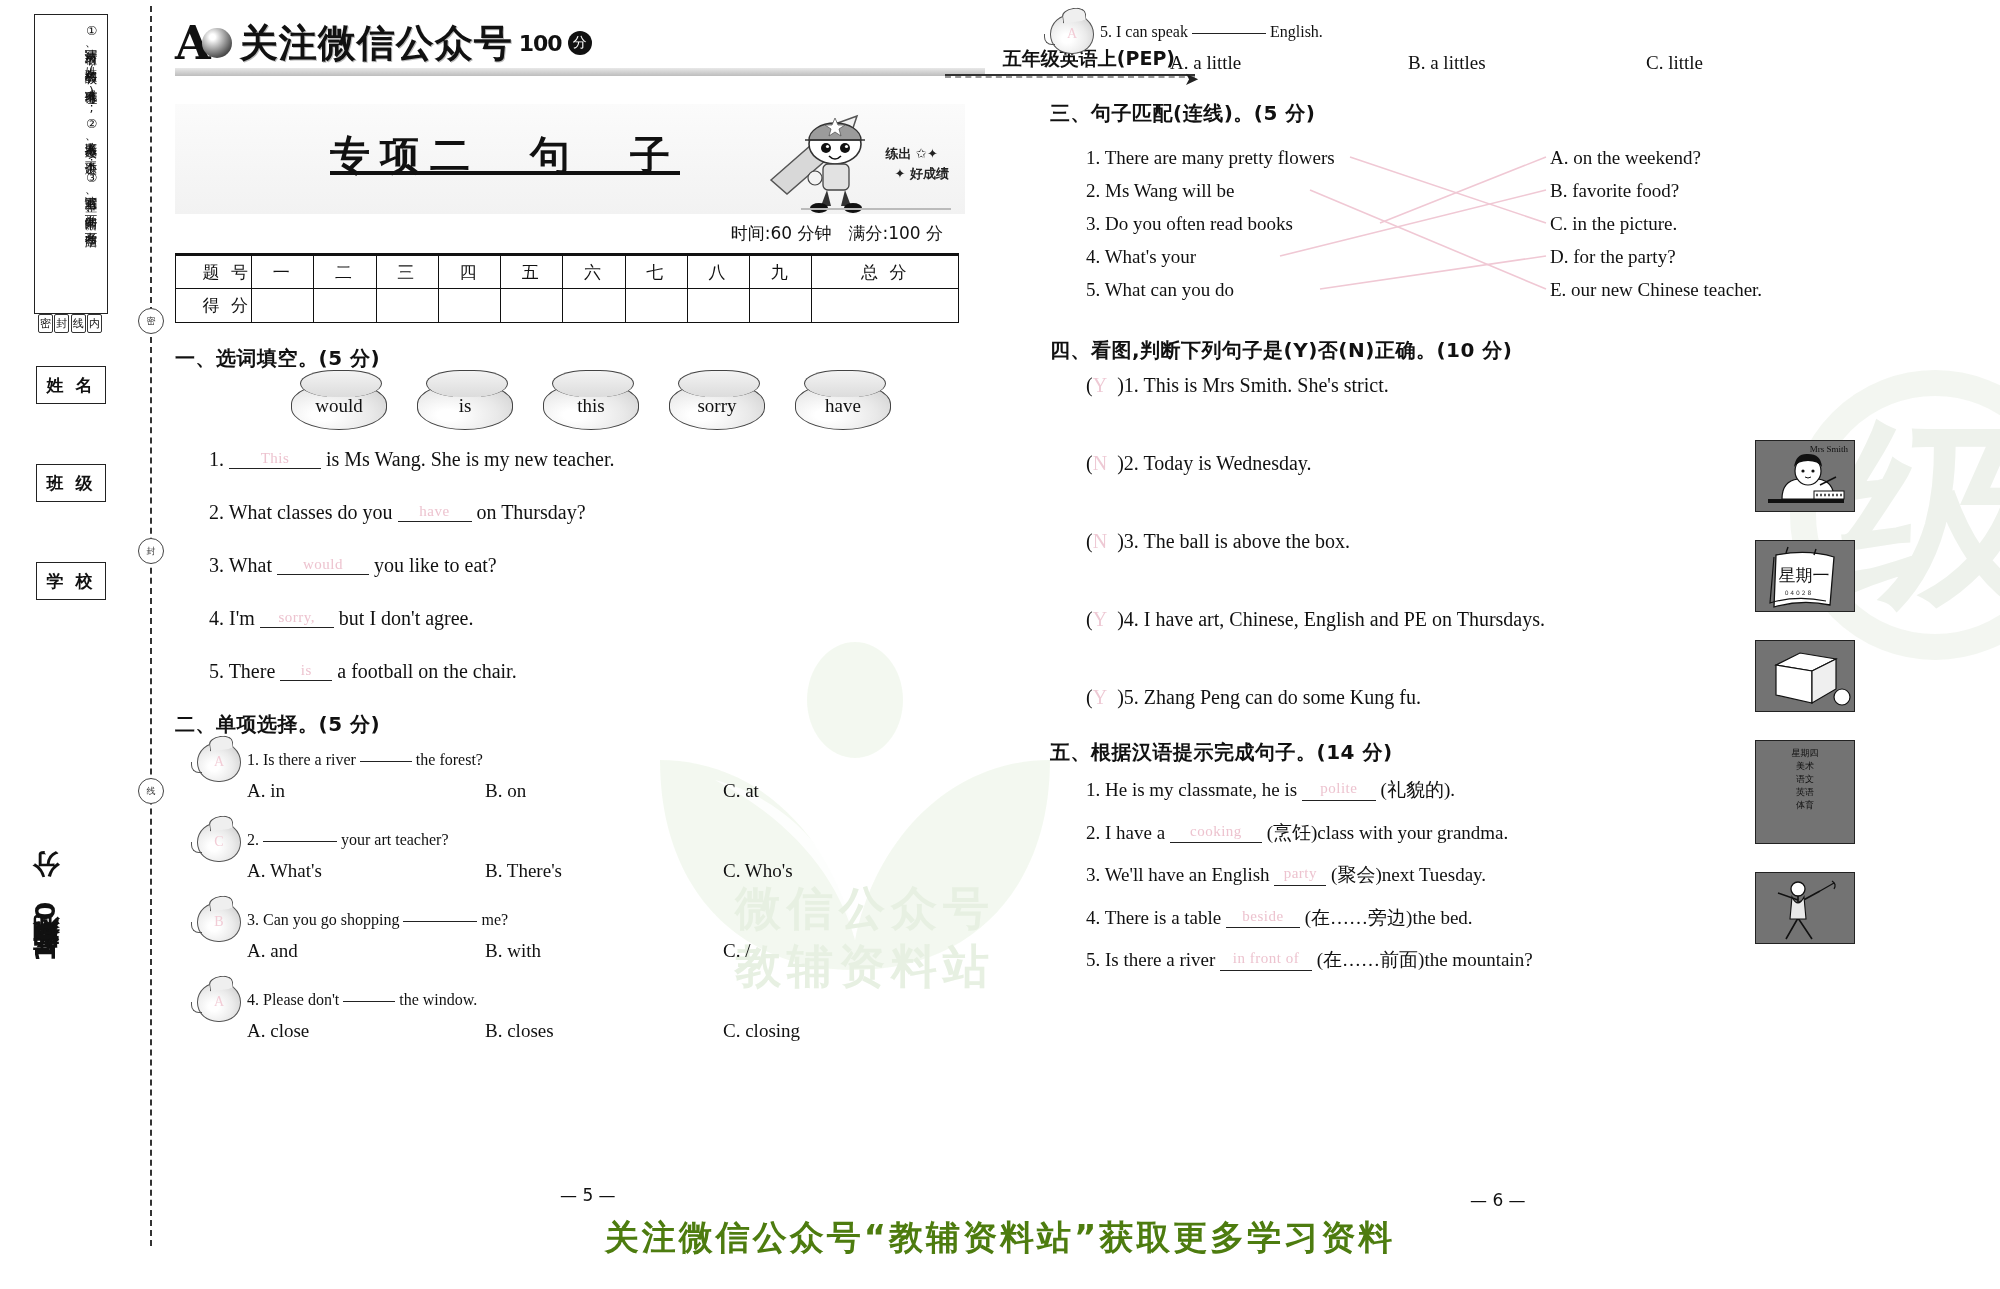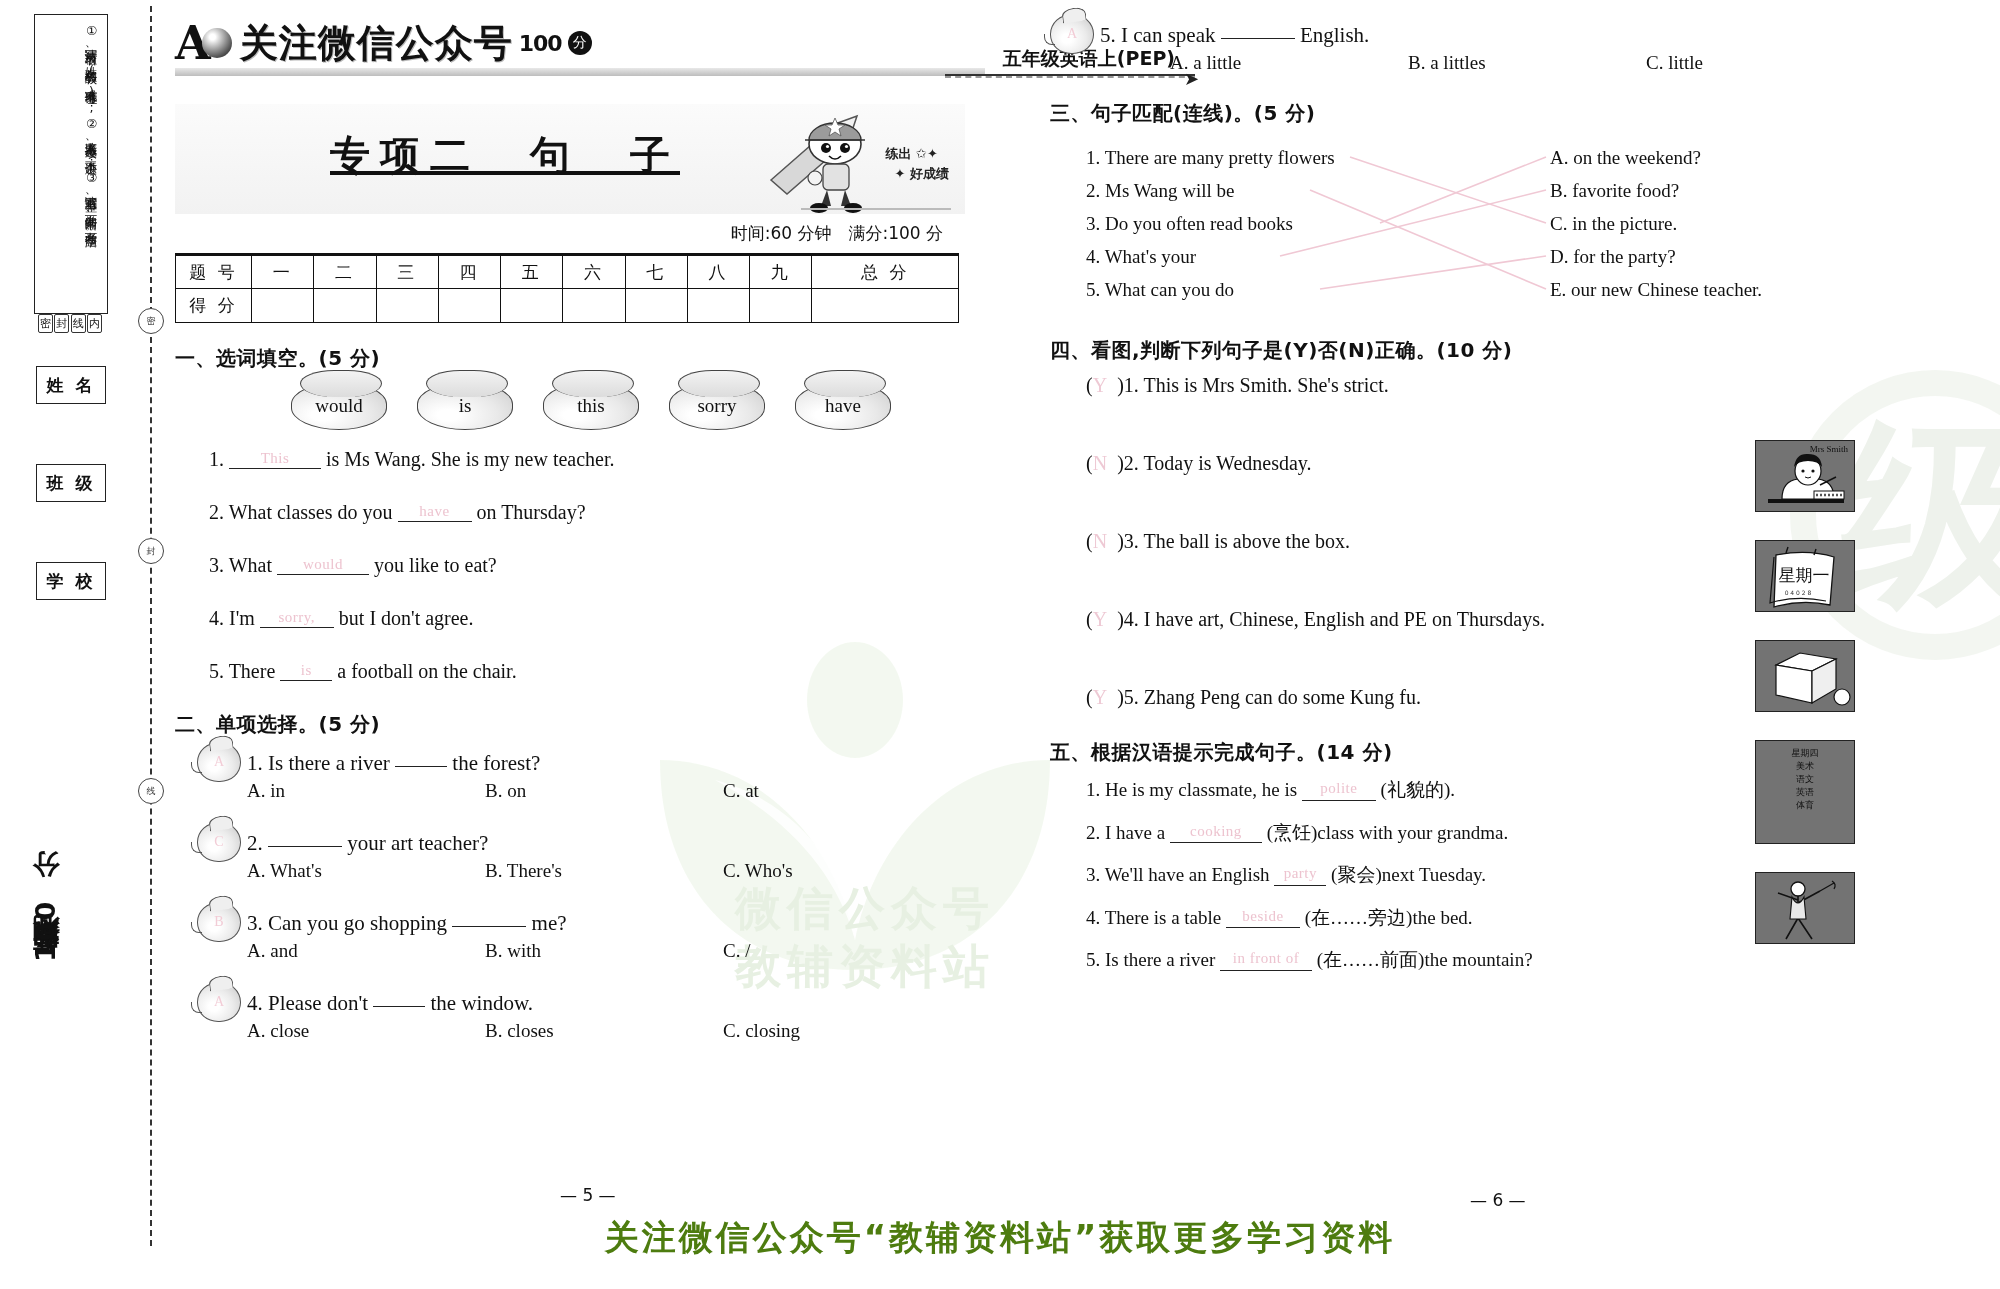--- a/index.html
+++ b/index.html
@@ -149,21 +149,21 @@
 
   
   table.score {
     margin-top: 8px; border-collapse: collapse; width: 784px;
     border-top: 3px solid #111;
   }
   table.score td {
     border: 1px solid #111; height: 34px; text-align: center;
     font-family: "DejaVu Sans", sans-serif; font-size: 17px; letter-spacing: 3px;
   }
-  table.score td.hdr { width: 76px; }
+  table.score td.hdr { width: 76px; text-align: right; }
 
   
   .sec-h {
     font-family: "DejaVu Sans", sans-serif; font-weight: 700; font-size: 20px;
     margin: 22px 0 10px 0; letter-spacing: .5px;
   }
   .sec-h.r { margin-top: 10px; }
 
   
   .bubbles { display: flex; gap: 30px; justify-content: center; margin: 10px 0 16px 42px; }
@@ -211,21 +211,21 @@
   }
   .balloon::after {
     content: ""; position: absolute; bottom: 8px; left: -7px; width: 10px; height: 10px;
     border-left: 1.2px solid #555; border-bottom: 1.2px solid #555;
     border-radius: 0 0 0 8px;
   }
   .balloon .hint {
     position: absolute; inset: 0; display: flex; align-items: center; justify-content: center;
     font-size: 14px; color: #f2ccd6;
   }
-  .mc-text { font-size: 21px; line-height: 1.3; padding-top: 2px; }
+  .mc-text { font-size: 16px; line-height: 1.3; padding-top: 2px; }
 
   
   .match-wrap { position: relative; height: 180px; margin-top: 20px; }
   .match-col { position: absolute; top: 0; font-size: 19px; }
   .match-col.left { left: 36px; }
   .match-col.right { left: 500px; }
   .match-col div { height: 33px; white-space: nowrap; }
   .match-svg { position: absolute; left: 0; top: 0; width: 880px; height: 180px; }
 
   

